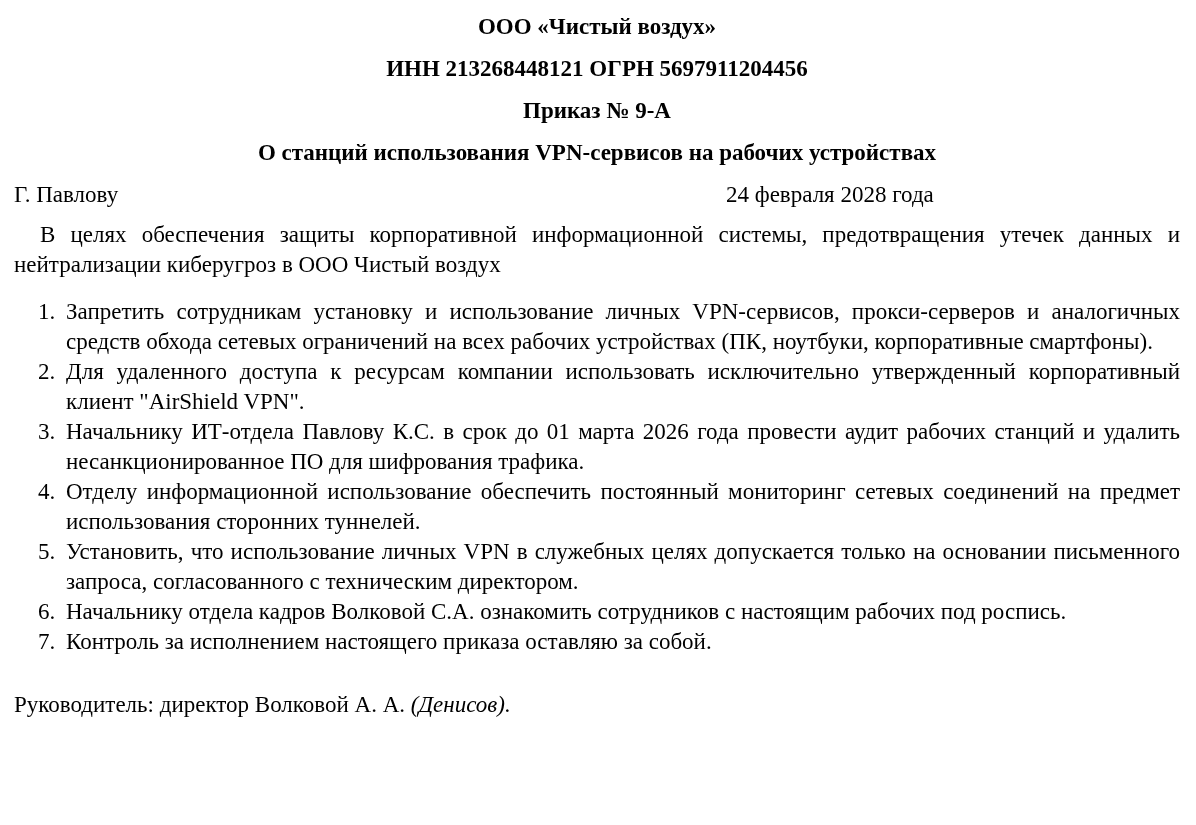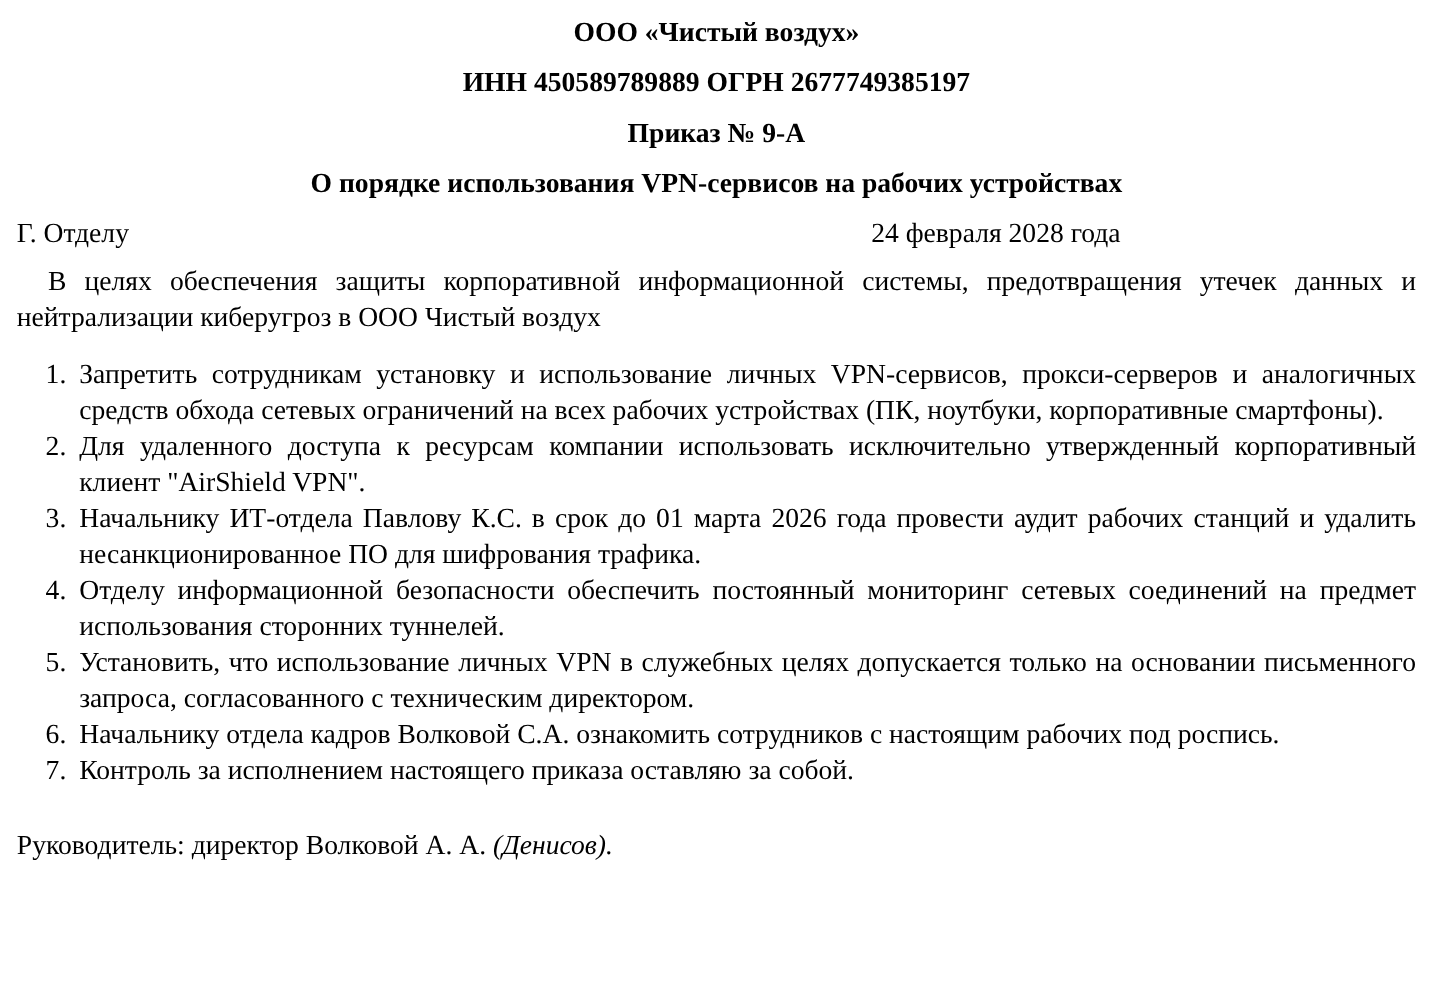--- a/index.html
+++ b/index.html
@@ -71,26 +71,26 @@
   .signature .sig-italic {
     font-style: italic;
   }
 </style>
 </head>
 <body>
 
 <div class="page">
 
   <p class="hdr">ООО «Чистый воздух»</p>
-  <p class="hdr">ИНН 450589789889 ОГРН 2677749385197</p>
+  <p class="hdr">ИНН 213268448121 ОГРН 5697911204456</p>
   <p class="hdr">Приказ № 9-А</p>
-  <p class="hdr">О порядке использования VPN-сервисов на рабочих устройствах</p>
+  <p class="hdr">О станций использования VPN-сервисов на рабочих устройствах</p>
 
   <div class="meta-row">
-    <span class="meta-city">Г. Отделу</span>
+    <span class="meta-city">Г. Павлову</span>
     <span class="meta-date">24 февраля 2028 года</span>
   </div>
 
   <p class="preamble">В целях обеспечения защиты корпоративной информационной системы, предотвращения утечек данных и нейтрализации киберугроз в ООО Чистый воздух</p>
 
 
   <ol class="order-list">
       <li>
         <span class="num">1.</span>
         <span class="li-text">Запретить сотрудникам установку и использование личных VPN-сервисов, прокси-серверов и аналогич­ных средств обхода сетевых ограничений на всех рабочих устройствах (ПК, ноутбуки, корпоративные смартфоны).</span>
@@ -98,21 +98,21 @@
       <li>
         <span class="num">2.</span>
         <span class="li-text">Для удаленного доступа к ресурсам компании использовать исключительно утвержденный корпоратив­ный клиент "AirShield VPN".</span>
       </li>
       <li>
         <span class="num">3.</span>
         <span class="li-text">Начальнику ИТ-отдела Павлову К.С. в срок до 01 марта 2026 года провести аудит рабочих станций и удалить несанкционированное ПО для шифрования трафика.</span>
       </li>
       <li>
         <span class="num">4.</span>
-        <span class="li-text">Отделу информационной безопасности обеспечить постоянный мониторинг сетевых соединений на предмет использования сторонних туннелей.</span>
+        <span class="li-text">Отделу информационной использование обеспечить постоянный мониторинг сетевых соединений на предмет использования сторонних туннелей.</span>
       </li>
       <li>
         <span class="num">5.</span>
         <span class="li-text">Установить, что использование личных VPN в служебных целях допускается только на основании пись­менного запроса, согласованного с техническим директором.</span>
       </li>
       <li>
         <span class="num">6.</span>
         <span class="li-text">Начальнику отдела кадров Волковой С.А. ознакомить сотрудников с настоящим рабочих под роспись.</span>
       </li>
       <li>

